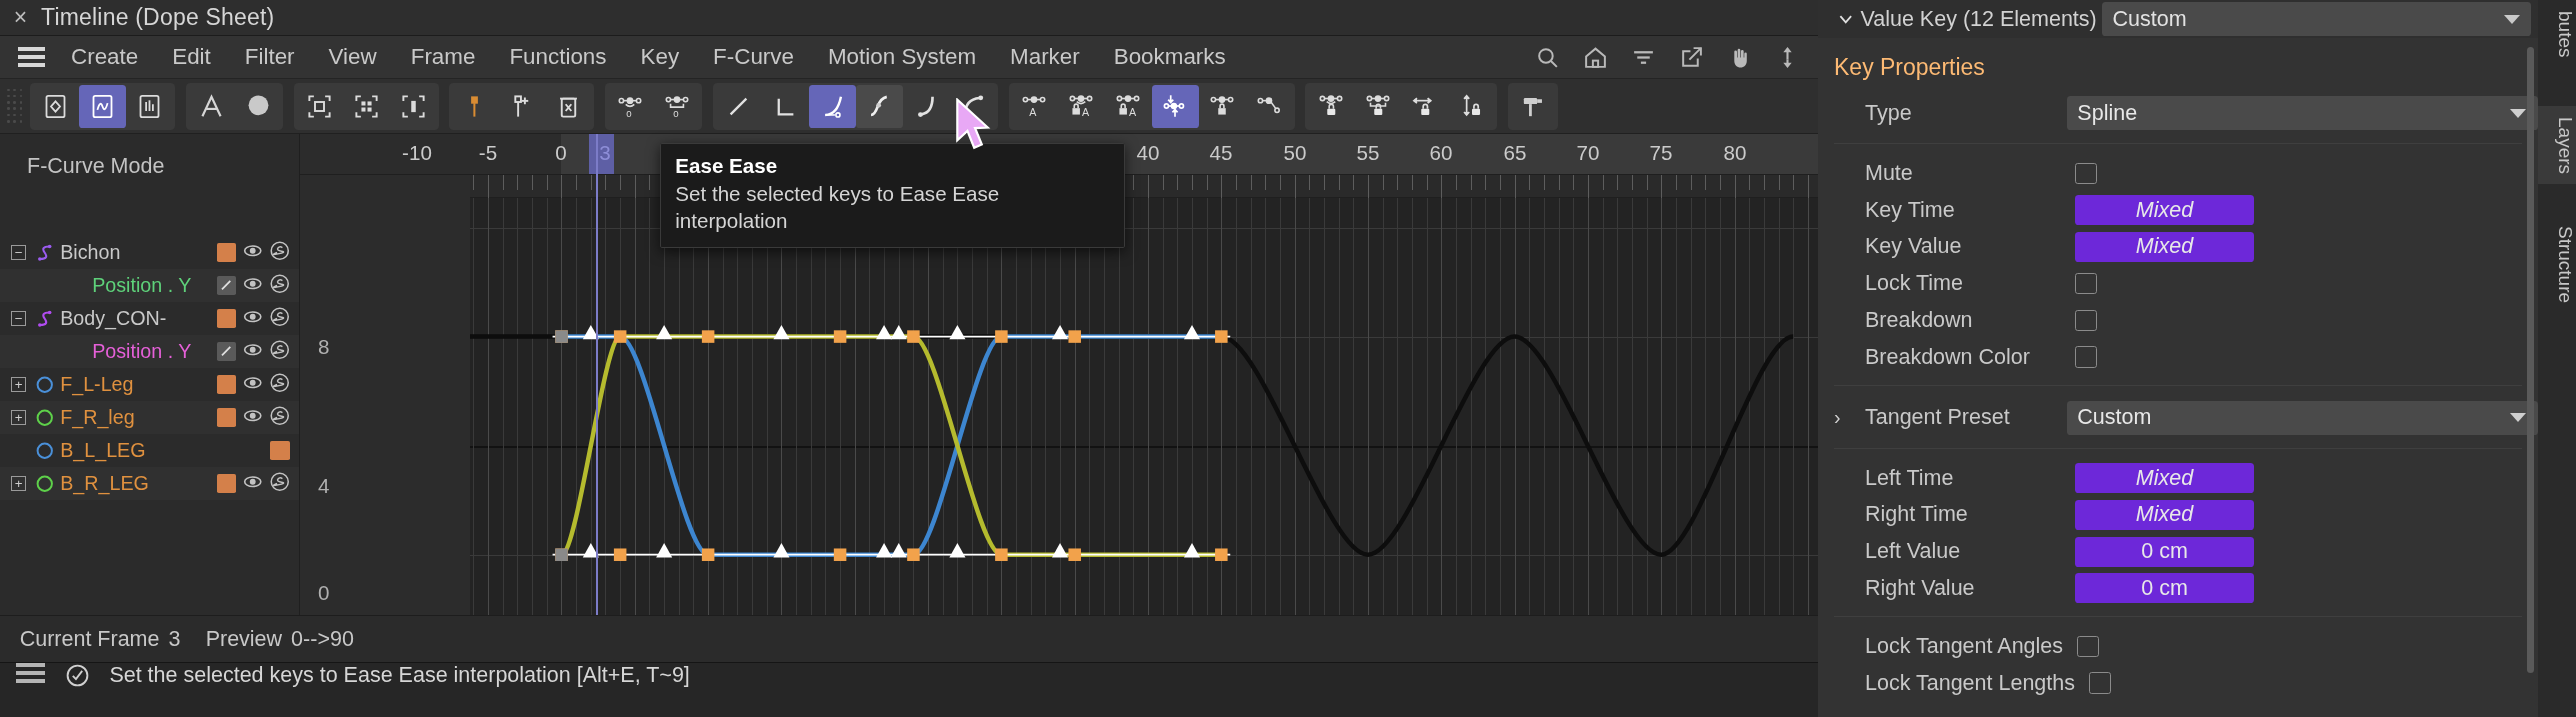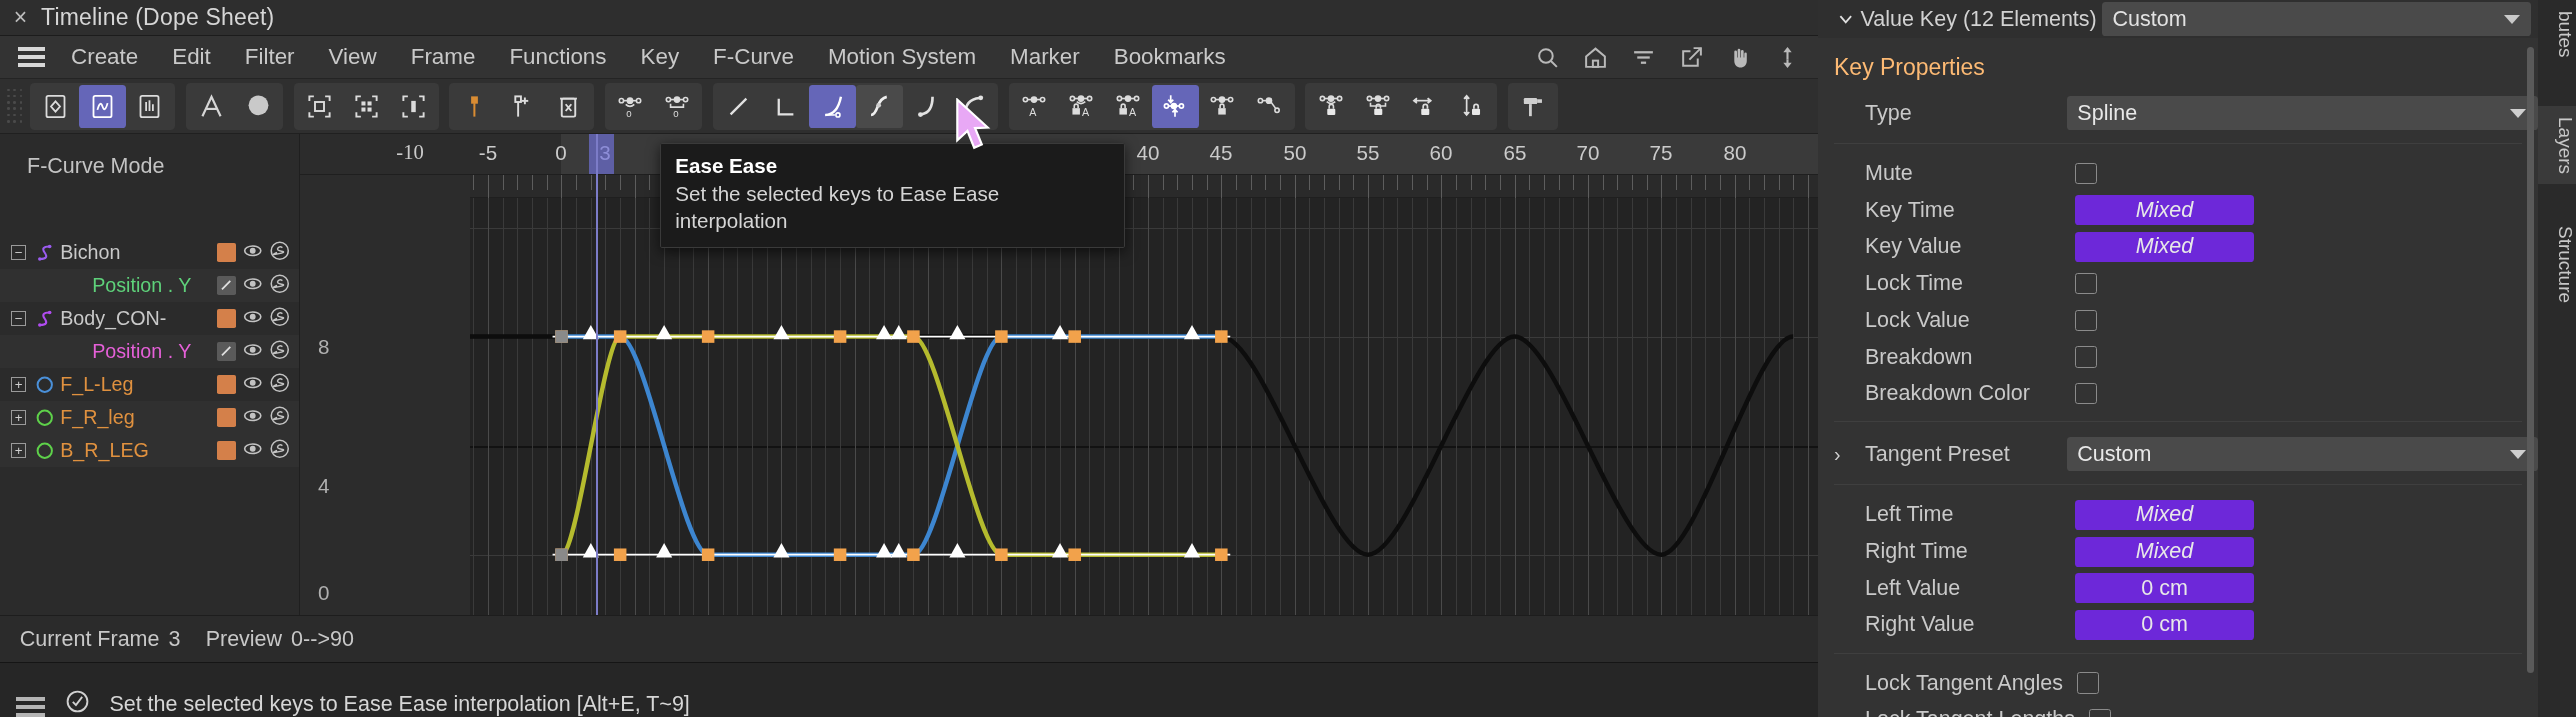--- a/index.html
+++ b/index.html
@@ -80,21 +80,21 @@
     box-shadow:0 3.6px 12.5px rgba(0,0,0,.6);
   }
   .tt-title { font-size:20.6px; font-weight:bold; color:#fff; margin-bottom:3.6px; }
   .tt-line { font-size:20.6px; color:#d5d5d5; line-height:1.28; }
 
   
   .cursor { position:absolute; z-index:60; pointer-events:none; }
 
   
   .statusline { height:47px; background:#2b2b2b; border-top:0.9px solid #1d1d1d; display:flex; align-items:center; padding-left:19.7px; font-size:21.5px; color:#c8c8c8; gap:9px; }
-  .msgbar { height:55px; background:#262626; border-top:0.9px solid #151515; display:flex; align-items:flex-end; padding-left:16px; gap:19.7px; }
+  .msgbar { height:55px; background:#262626; border-top:0.9px solid #151515; display:flex; align-items:flex-start; padding-left:16px; gap:19.7px; }
   .msgbar .mham { display:flex; flex-direction:column; gap:4.5px; }
   .msgbar .mham i { width:29px; height:3.6px; background:#b4b4b4; display:block; }
   .msg-text { font-size:21.5px; color:#d6d6d6; }
 
   
   .right-col { width:758px; height:717px; background:#333333; display:flex; position:relative; }
   .rp-main { flex:1; position:relative; overflow:hidden; }
   .rp-header { height:38px; display:flex; align-items:center; padding:0 7.2px 0 12.5px; background:#2f2f2f; }
   .rp-header .chev { width:30px; display:flex; align-items:center; justify-content:center; }
   .rp-header .h-title { font-size:21.5px; color:#d2d2d2; flex:1; }
@@ -623,20 +623,32 @@
                   <ellipse cx="12" cy="12" rx="9" ry="5.3"></ellipse>
                   <circle cx="12" cy="12" r="2.4" fill="#c3c3c3"></circle>
                 </svg></span>
             <span><svg width="21.5" height="21.5" viewBox="0 0 24 24" fill="none" stroke="#c3c3c3" stroke-width="1.7">
                   <circle cx="12" cy="12" r="9.5"></circle>
                   <path d="M15 8.5q-3-2-5 0.5t4 3.5 -4 3 -1-1.5" stroke-width="1.6"></path>
                 </svg></span>
           </div>
         </div>
 
+        <div class="track-row">
+          <div class="tr-exp"></div>
+          <div class="tr-icon">
+              <svg width="21.5" height="21.5" viewBox="0 0 24 24" fill="none" stroke="#4a90d9" stroke-width="2.2">
+                <circle cx="12" cy="12" r="8"></circle>
+              </svg>
+            </div>
+          <div class="tr-label" style="color:#e0913f">B_L_LEG</div>
+          <div class="tr-right">
+            <div class="swatch"></div>
+          </div>
+        </div>
 
         <div class="track-row alt">
           <div class="tr-exp">
               <span class="box">+</span>
             </div>
           <div class="tr-icon">
               <svg width="21.5" height="21.5" viewBox="0 0 24 24" fill="none" stroke="#5ed14a" stroke-width="2.2">
                 <circle cx="12" cy="12" r="8"></circle>
               </svg>
             </div>
@@ -652,21 +664,21 @@
                   <path d="M15 8.5q-3-2-5 0.5t4 3.5 -4 3 -1-1.5" stroke-width="1.6"></path>
                 </svg></span>
           </div>
         </div>
       </div>
 
       <div class="graph">
         <div class="ruler" id="ruler">
             <div class="ruler-dark" style="width: 261px;"></div>
             <div class="ruler-cur" style="left: 289px;"></div>
-            <div class="lbl" style="left: 110px; font-family: Liberation Serif, serif;">-10</div>
+            <div class="lbl" style="left: 117px;">-10</div>
             <div class="lbl" style="left: 188px;">-5</div>
             <div class="lbl" style="left: 261px;">0</div>
             <div class="lbl cur" style="left: 305px;">3</div>
             <div class="lbl" style="left: 408px;">10</div>
             <div class="lbl" style="left: 481px;">15</div>
             <div class="lbl" style="left: 555px;">20</div>
             <div class="lbl" style="left: 628px;">25</div>
             <div class="lbl" style="left: 701px;">30</div>
             <div class="lbl" style="left: 775px;">35</div>
             <div class="lbl" style="left: 848px;">40</div>
@@ -986,24 +998,20 @@
       </div>
       <div class="prow">
         <div class="plabel">Key Value</div>
         <div class="pfield mixed">Mixed</div>
       </div>
       <div class="prow">
         <div class="plabel">Lock Time</div>
         <div class="pcheck"></div>
       </div>
       <div class="prow">
-        <div class="plabel">Lock Value</div>
-        <div class="pcheck"></div>
-      </div>
-      <div class="prow">
         <div class="plabel">Breakdown</div>
         <div class="pcheck"></div>
       </div>
       <div class="prow">
         <div class="plabel">Breakdown Color</div>
         <div class="pcheck"></div>
       </div>
 
       <div class="divider"></div>
 

